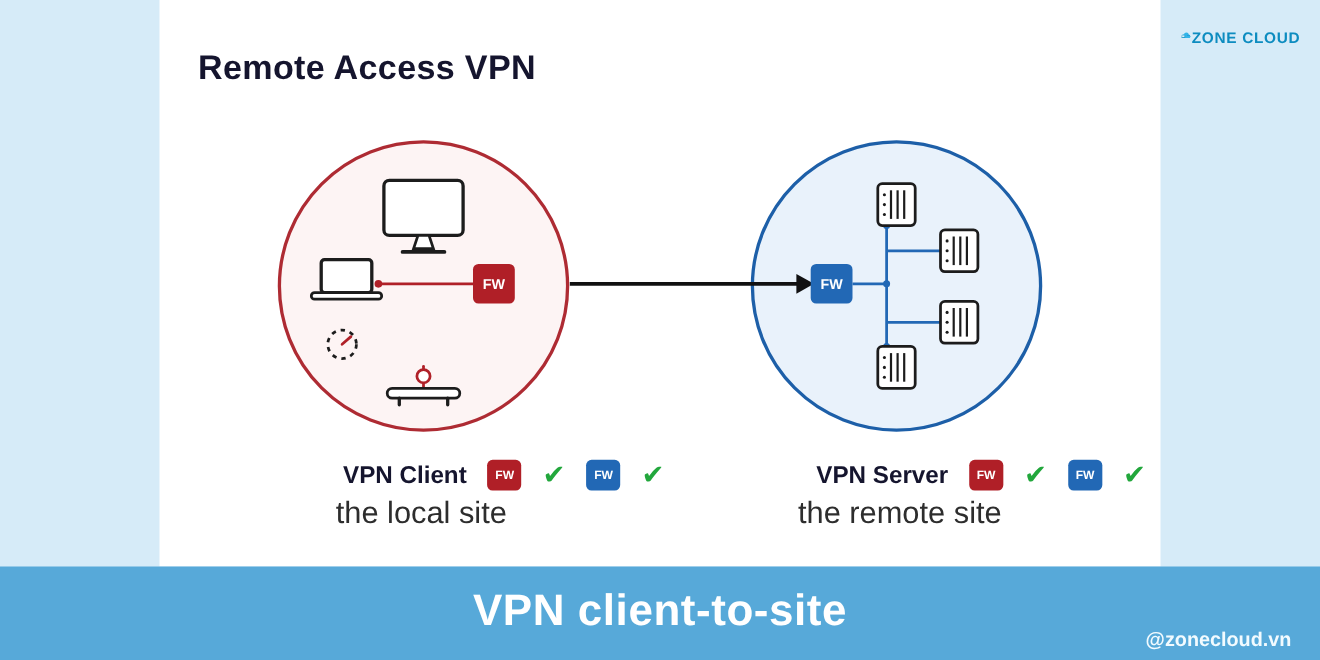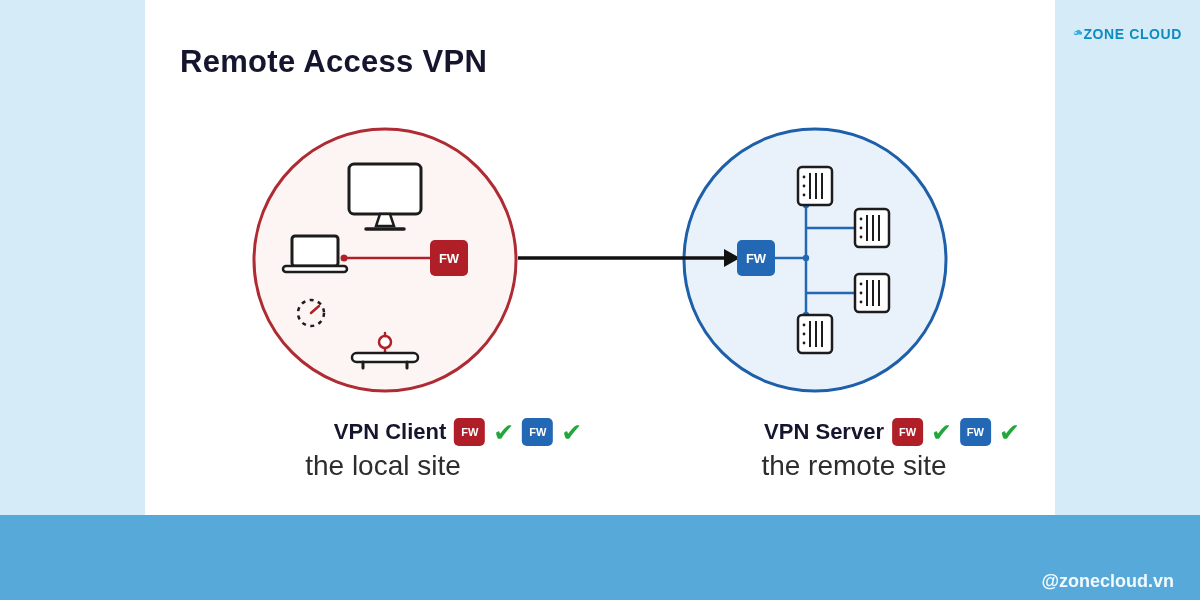--- a/index.html
+++ b/index.html
@@ -12,21 +12,21 @@
     position:absolute;left:145px;top:0;width:910px;height:515px;
     background:#ffffff;
   }
   .title{
     position:absolute;left:180px;top:44px;margin:0;
     font-size:31px;font-weight:800;color:#15152e;letter-spacing:0.3px;
   }
   .diagram-svg{position:absolute;left:0;top:0;}
   
   .caption-row{
-    position:absolute;display:flex;align-items:center;gap:8px;
+    position:absolute;display:flex;align-items:center;gap:19px;
     transform:translate(-50%,-50%);
   }
   .cap-title{font-size:22px;font-weight:800;color:#15152e;white-space:nowrap;}
   .fw-badge{
     width:31px;height:28px;border-radius:5px;color:#ffffff;
     font-size:11px;font-weight:bold;display:flex;align-items:center;justify-content:center;
   }
   .fw-badge.red{background:#b01f27;}
   .fw-badge.blue{background:#2268b5;}
   .check{font-size:25px;line-height:1;color:#22a73c;font-weight:bold;}
@@ -190,19 +190,20 @@
   </div>
   <div class="caption-sub" style="left:383px;top:466px;">the local site</div>
 
   <div class="caption-row" style="left:892px;top:432px;">
     <span class="cap-title">VPN Server</span>
     <span class="fw-badge red">FW</span>
     <span class="check">✔</span>
     <span class="fw-badge blue">FW</span>
     <span class="check">✔</span>
   </div>
-  <div class="caption-sub" style="left:818px;top:466px;margin-left:36px;">the remote site</div>
+  <div class="caption-sub" style="left:818px;top:466px;">the remote site</div>
 
   <div class="band">
+    <div class="band-title">VPN client-to-site</div>
     <div class="band-handle">@zonecloud.vn</div>
   </div>
 
 </div>
 
 </body></html>

